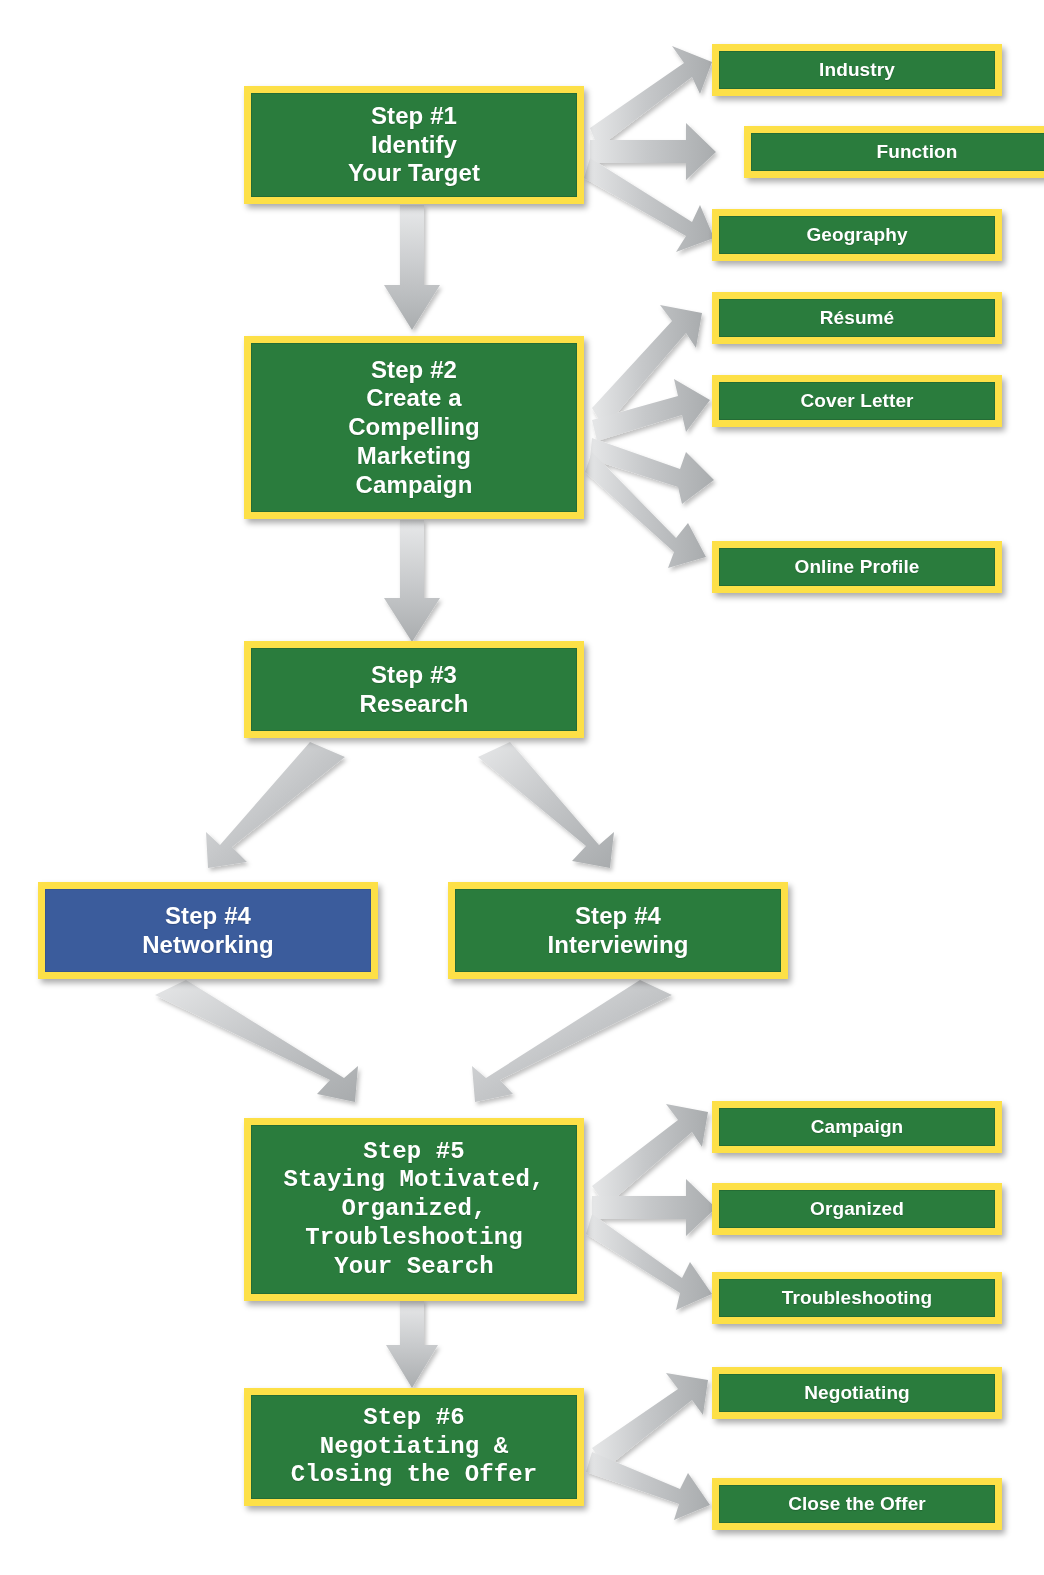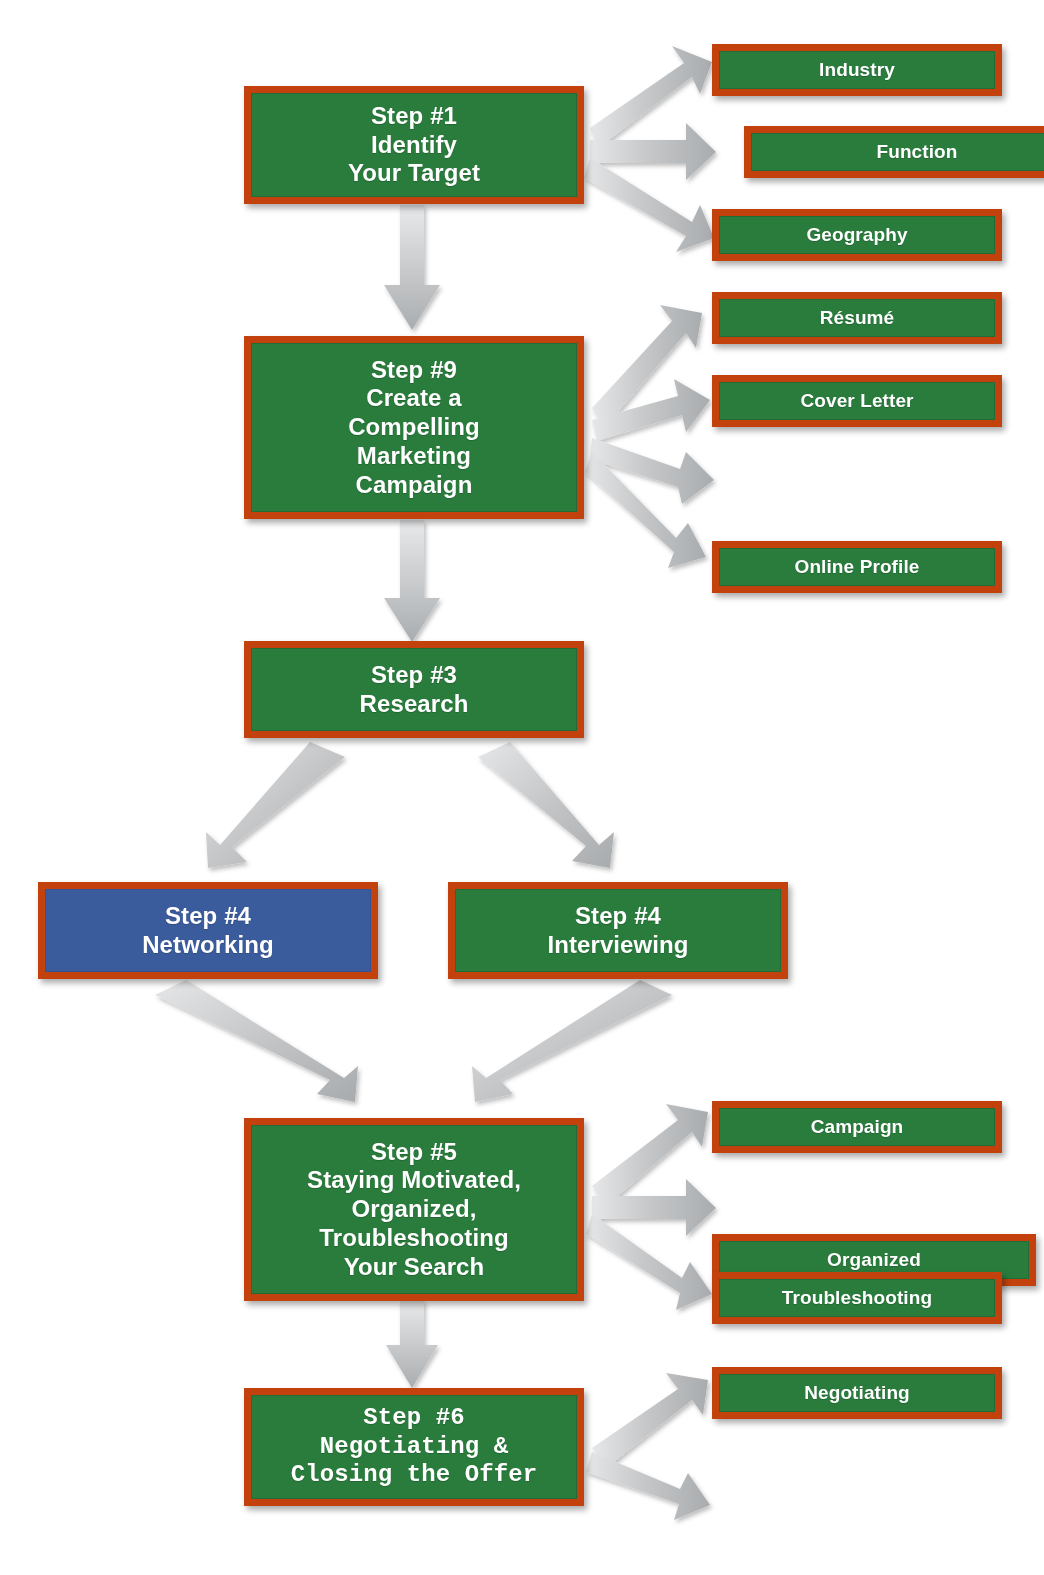--- a/index.html
+++ b/index.html
@@ -21,21 +21,21 @@
     position: absolute;
     left: 0;
     top: 0;
     width: 1044px;
     height: 1575px;
     pointer-events: none;
   }
   .node {
     position: absolute;
     box-sizing: border-box;
-    background: #c2410c;
+    background: #fde047;
     padding: 7px;
     box-shadow: 3px 4px 6px rgba(0,0,0,0.33);
     z-index: 5;
   }
   .node .fill {
     width: 100%;
     height: 100%;
     box-sizing: border-box;
     display: flex;
     align-items: center;
@@ -125,21 +125,21 @@
   <div class="node green" style="left:244px; top:86px; width:340px; height:118px;">
     <div class="fill">
       <span class="label step-label">Step #1
 Identify
 Your Target</span>
     </div>
   </div>
 
   <div class="node green" style="left:244px; top:336px; width:340px; height:183px;">
     <div class="fill">
-      <span class="label step-label">Step #9
+      <span class="label step-label">Step #2
 Create a
 Compelling
 Marketing
 Campaign</span>
     </div>
   </div>
 
   <div class="node green" style="left:244px; top:641px; width:340px; height:97px;">
     <div class="fill">
       <span class="label step-label">Step #3
@@ -154,21 +154,21 @@
     </div>
   </div>
 
   <div class="node green" style="left:448px; top:882px; width:340px; height:97px;">
     <div class="fill">
       <span class="label step-label">Step #4
 Interviewing</span>
     </div>
   </div>
 
-  <div class="node green" style="left:244px; top:1118px; width:340px; height:183px;">
+  <div class="node green" style="left:244px; top:1118px; width:340px; height:183px;font-family:Liberation Mono, monospace;">
     <div class="fill">
       <span class="label step-label">Step #5
 Staying Motivated,
 Organized,
 Troubleshooting
 Your Search</span>
     </div>
   </div>
 
   <div class="node green" style="left:244px; top:1388px; width:340px; height:118px;font-family:Liberation Mono, monospace;">
@@ -215,32 +215,37 @@
       <span class="label leaf-label">Online Profile</span>
     </div>
   </div>
 
   <div class="node green" style="left:712px; top:1101px; width:290px; height:52px;">
     <div class="fill">
       <span class="label leaf-label">Campaign</span>
     </div>
   </div>
 
-  <div class="node green" style="left:712px; top:1234px; width:324px; height:52px;">
+  <div class="node green" style="left:712px; top:1183px; width:290px; height:52px;">
     <div class="fill">
       <span class="label leaf-label">Organized</span>
     </div>
   </div>
 
   <div class="node green" style="left:712px; top:1272px; width:290px; height:52px;">
     <div class="fill">
       <span class="label leaf-label">Troubleshooting</span>
     </div>
   </div>
 
   <div class="node green" style="left:712px; top:1367px; width:290px; height:52px;">
     <div class="fill">
       <span class="label leaf-label">Negotiating</span>
     </div>
   </div>
 
+  <div class="node green" style="left:712px; top:1478px; width:290px; height:52px;">
+    <div class="fill">
+      <span class="label leaf-label">Close the Offer</span>
+    </div>
+  </div>
 
 </div>
 
 </body></html>

